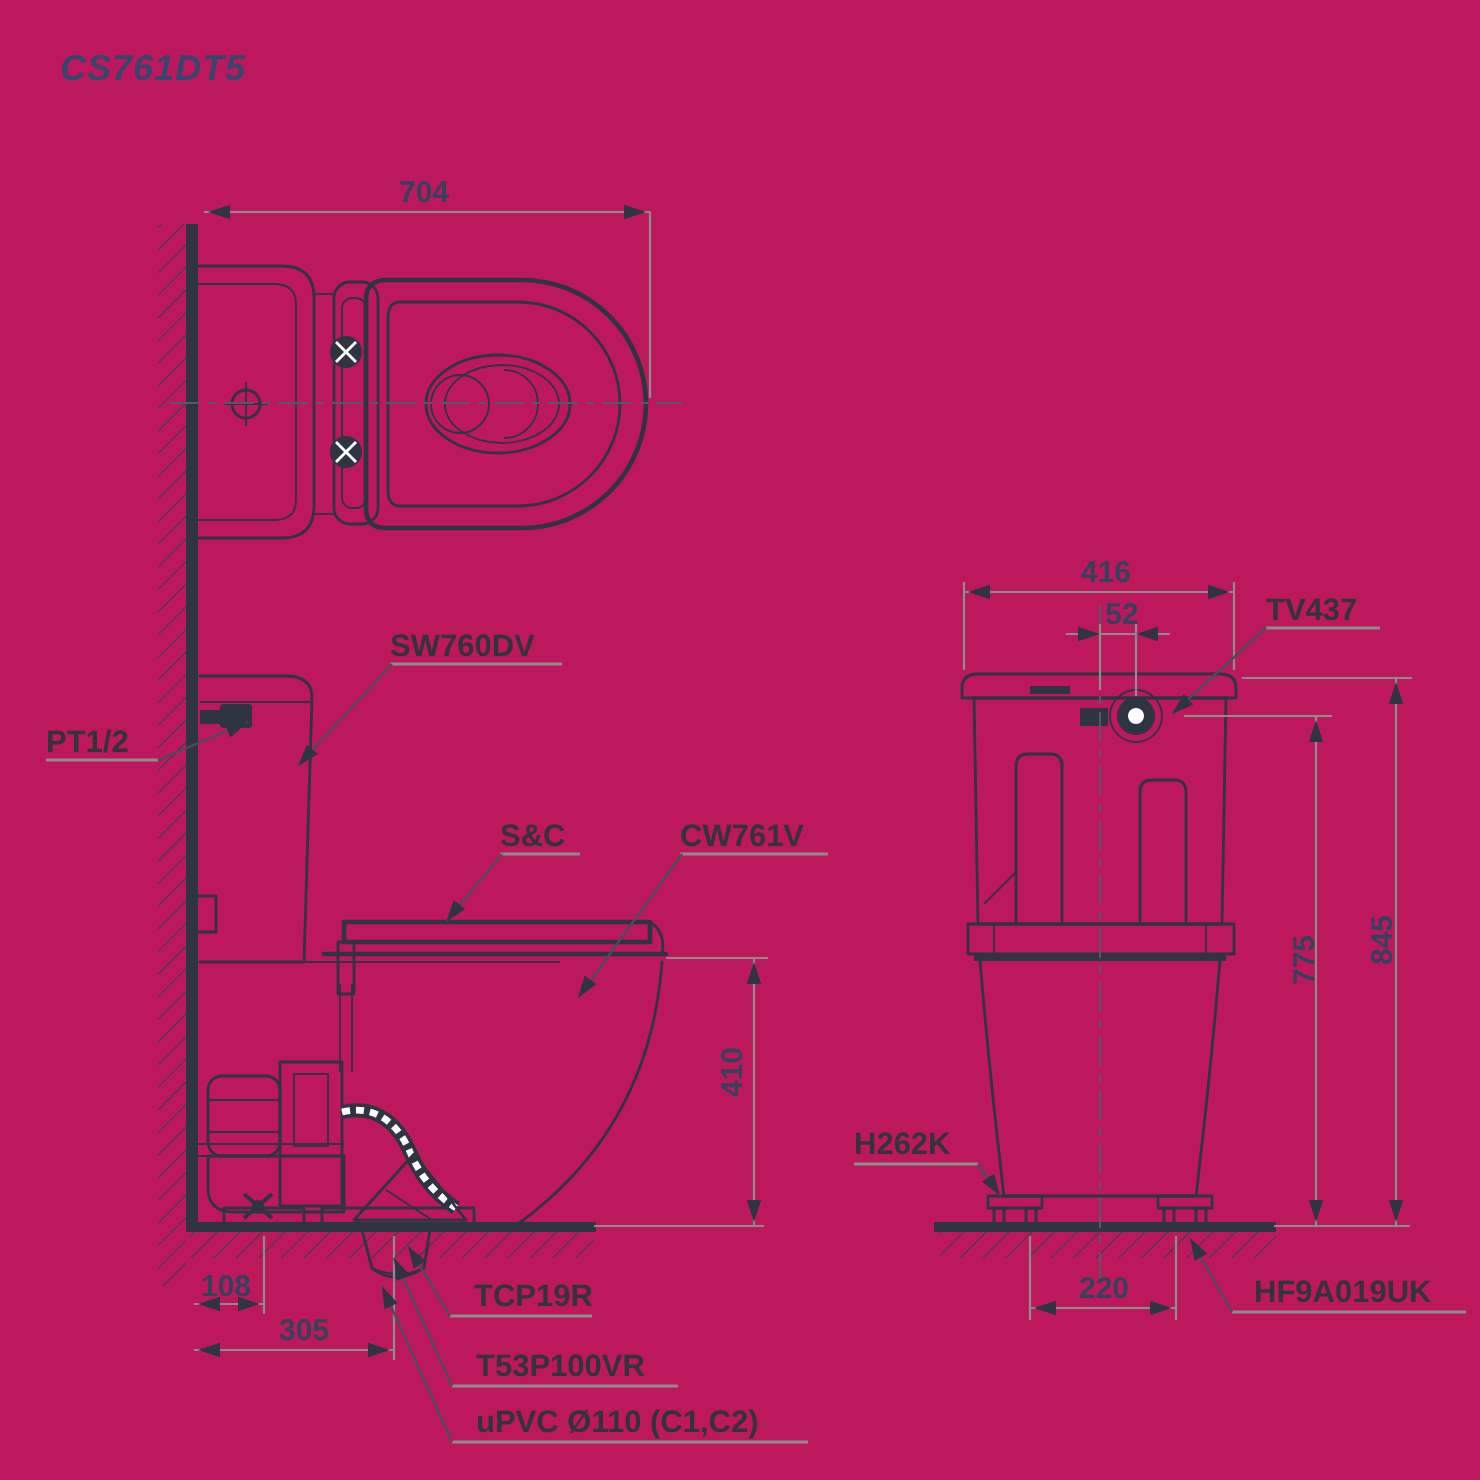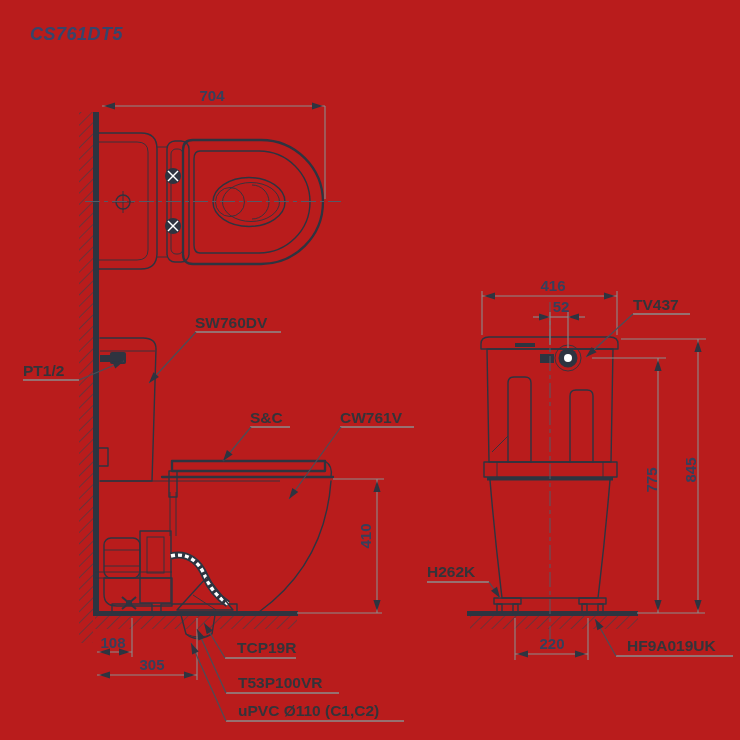--- a/index.html
+++ b/index.html
@@ -1,16 +1,16 @@
 <!DOCTYPE html>
 <html><head>
 <meta charset="utf-8">
 <style>
   html,body{margin:0;padding:0;background:#ffffff;}
-  .stage{width:740px;height:740px;position:relative;background:#b91c1c;overflow:hidden;}
+  .stage{width:740px;height:740px;position:relative;background:#be185d;overflow:hidden;}
   svg{display:block;}
   .obj{stroke:#2e3440;fill:none;stroke-width:1.4;stroke-linecap:round;stroke-linejoin:round;}
   .objthick{stroke:#2e3440;fill:none;stroke-width:2.3;stroke-linecap:round;stroke-linejoin:round;}
   .thin{stroke:#2e3440;fill:none;stroke-width:0.9;}
   .dark{fill:#2e3440;stroke:none;}
   .dim{stroke:#8c8c8c;fill:none;stroke-width:1.1;}
   .leader{stroke:#4a4e58;fill:none;stroke-width:1.2;}
   .under{stroke:#8c8c8c;stroke-width:1.4;}
   .cl{stroke:#555a66;fill:none;stroke-width:1;stroke-dasharray:15 4 4 4;}
   .dimtxt{fill:#35405c;font:600 15px "Liberation Sans",sans-serif;text-anchor:middle;}

